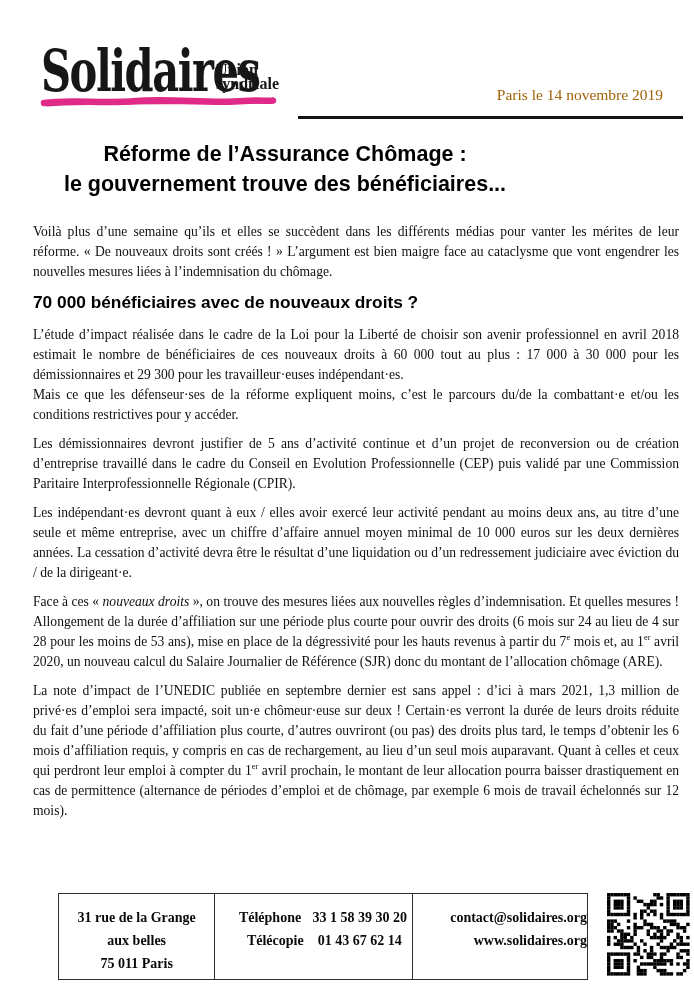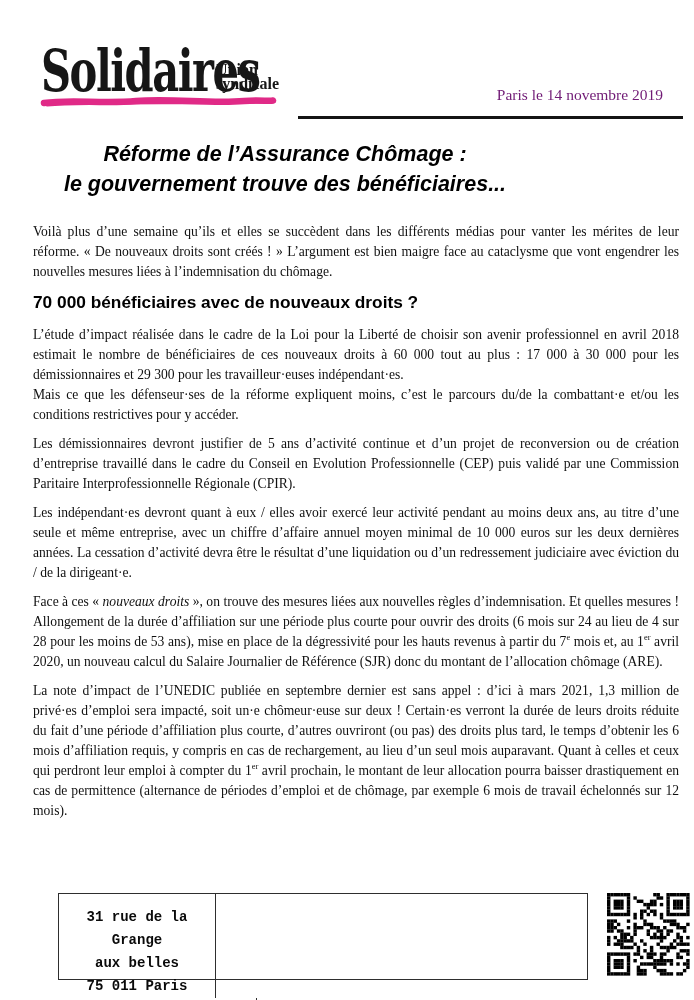--- a/index.html
+++ b/index.html
@@ -7,42 +7,42 @@
         font-family:"Liberation Serif",serif;color:#101010;}
 
   
   .logo-word{position:absolute;left:41px;top:42px;font-family:"DejaVu Serif",serif;
              font-weight:bold;font-size:57px;line-height:1;letter-spacing:-2px;
              transform:scaleX(0.73);transform-origin:0 0;color:#161616;white-space:nowrap;}
   .logo-sub{position:absolute;left:216px;top:26px;font-family:"Liberation Serif",serif;
             font-weight:bold;font-size:16px;line-height:14px;color:#161616;margin-top:37px;}
   .logo-sub span{display:block;}
   .brush{position:absolute;left:40px;top:95px;}
-  .dateline{position:absolute;top:86px;right:31px;font-size:15.5px;color:#701a75;}
+  .dateline{position:absolute;top:86px;right:31px;font-size:15.5px;color:#a16207;}
   .head-rule{position:absolute;left:298px;top:116px;width:385px;height:2.5px;background:#141414;}
 
   
   .doc-title{position:absolute;top:139px;left:0;width:570px;text-align:center;
              font-family:"Liberation Sans",sans-serif;font-weight:bold;
-             font-size:21.5px;line-height:30px;color:#000;font-style:italic;}
+             font-size:21.5px;line-height:30px;color:#000;}
 
   
   .doc-body{position:absolute;top:222px;left:33px;width:646px;
             font-size:13.6px;line-height:20px;text-align:justify;color:#101010;}
   .doc-body p{margin:0 0 9px 0;}
   .doc-body h3{font-family:"Liberation Sans",sans-serif;font-weight:bold;color:#000;
                font-size:17.3px;line-height:22px;margin:3px 0 12px 0;text-align:left;}
   .doc-body em{font-style:italic;}
   .doc-body sup{font-size:0.62em;line-height:0;vertical-align:super;}
 
   
   .ftable{position:absolute;left:58px;top:893px;width:530px;height:87px;
           display:flex;border:1.5px solid #2e2e2e;box-sizing:border-box;
-          font-family:Liberation Mono, monospace;font-weight:bold;font-size:14px;
-          line-height:23px;color:#0a0a0a;flex-direction:column;}
+          font-family:Liberation Serif, serif;font-weight:bold;font-size:14px;
+          line-height:23px;color:#0a0a0a;}
   .fcell{box-sizing:border-box;padding-top:12px;}
   .fcell.address{width:157px;border-right:1.5px solid #2e2e2e;text-align:center;}
   .fcell.phones{width:198px;border-right:1.5px solid #2e2e2e;text-align:center;padding-left:11px;}
   .fcell.web{width:175px;text-align:right;}
   .phone-row .plabel{display:inline-block;min-width:78px;}
   .qr{position:absolute;left:607px;top:893px;width:84px;height:82px;}
   .qr svg{display:block;}
 </style>
 </head>
 <body>

